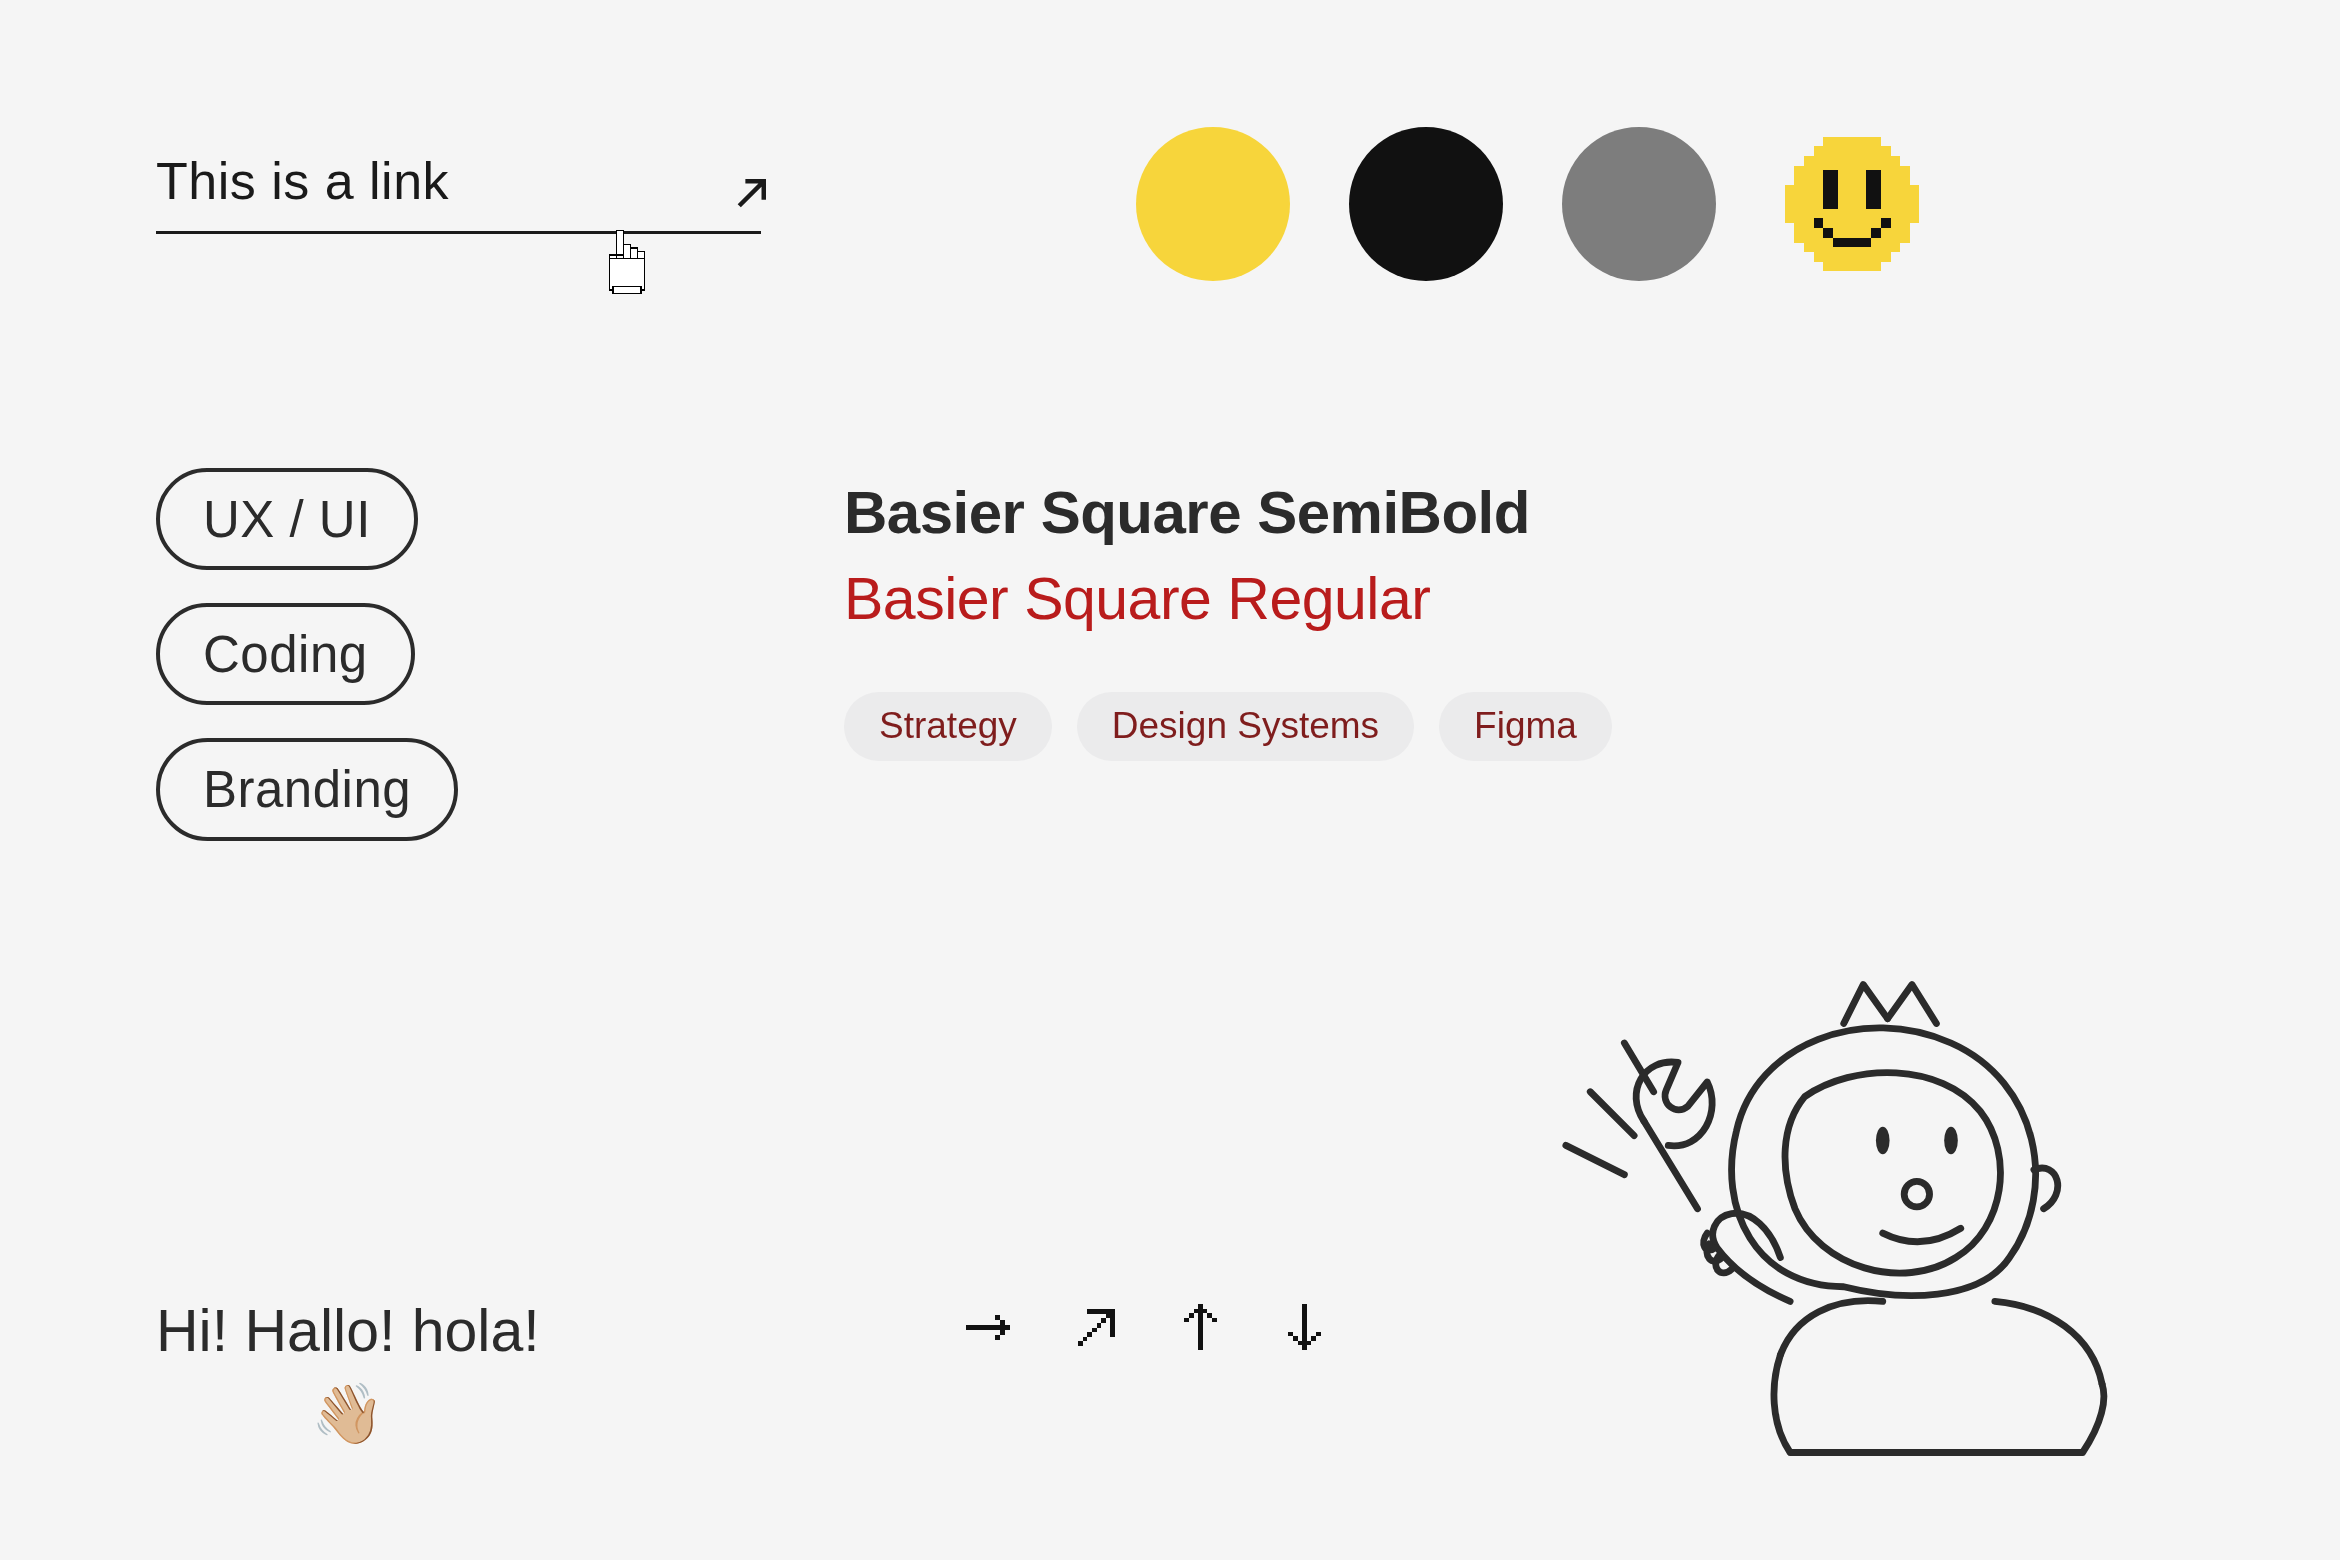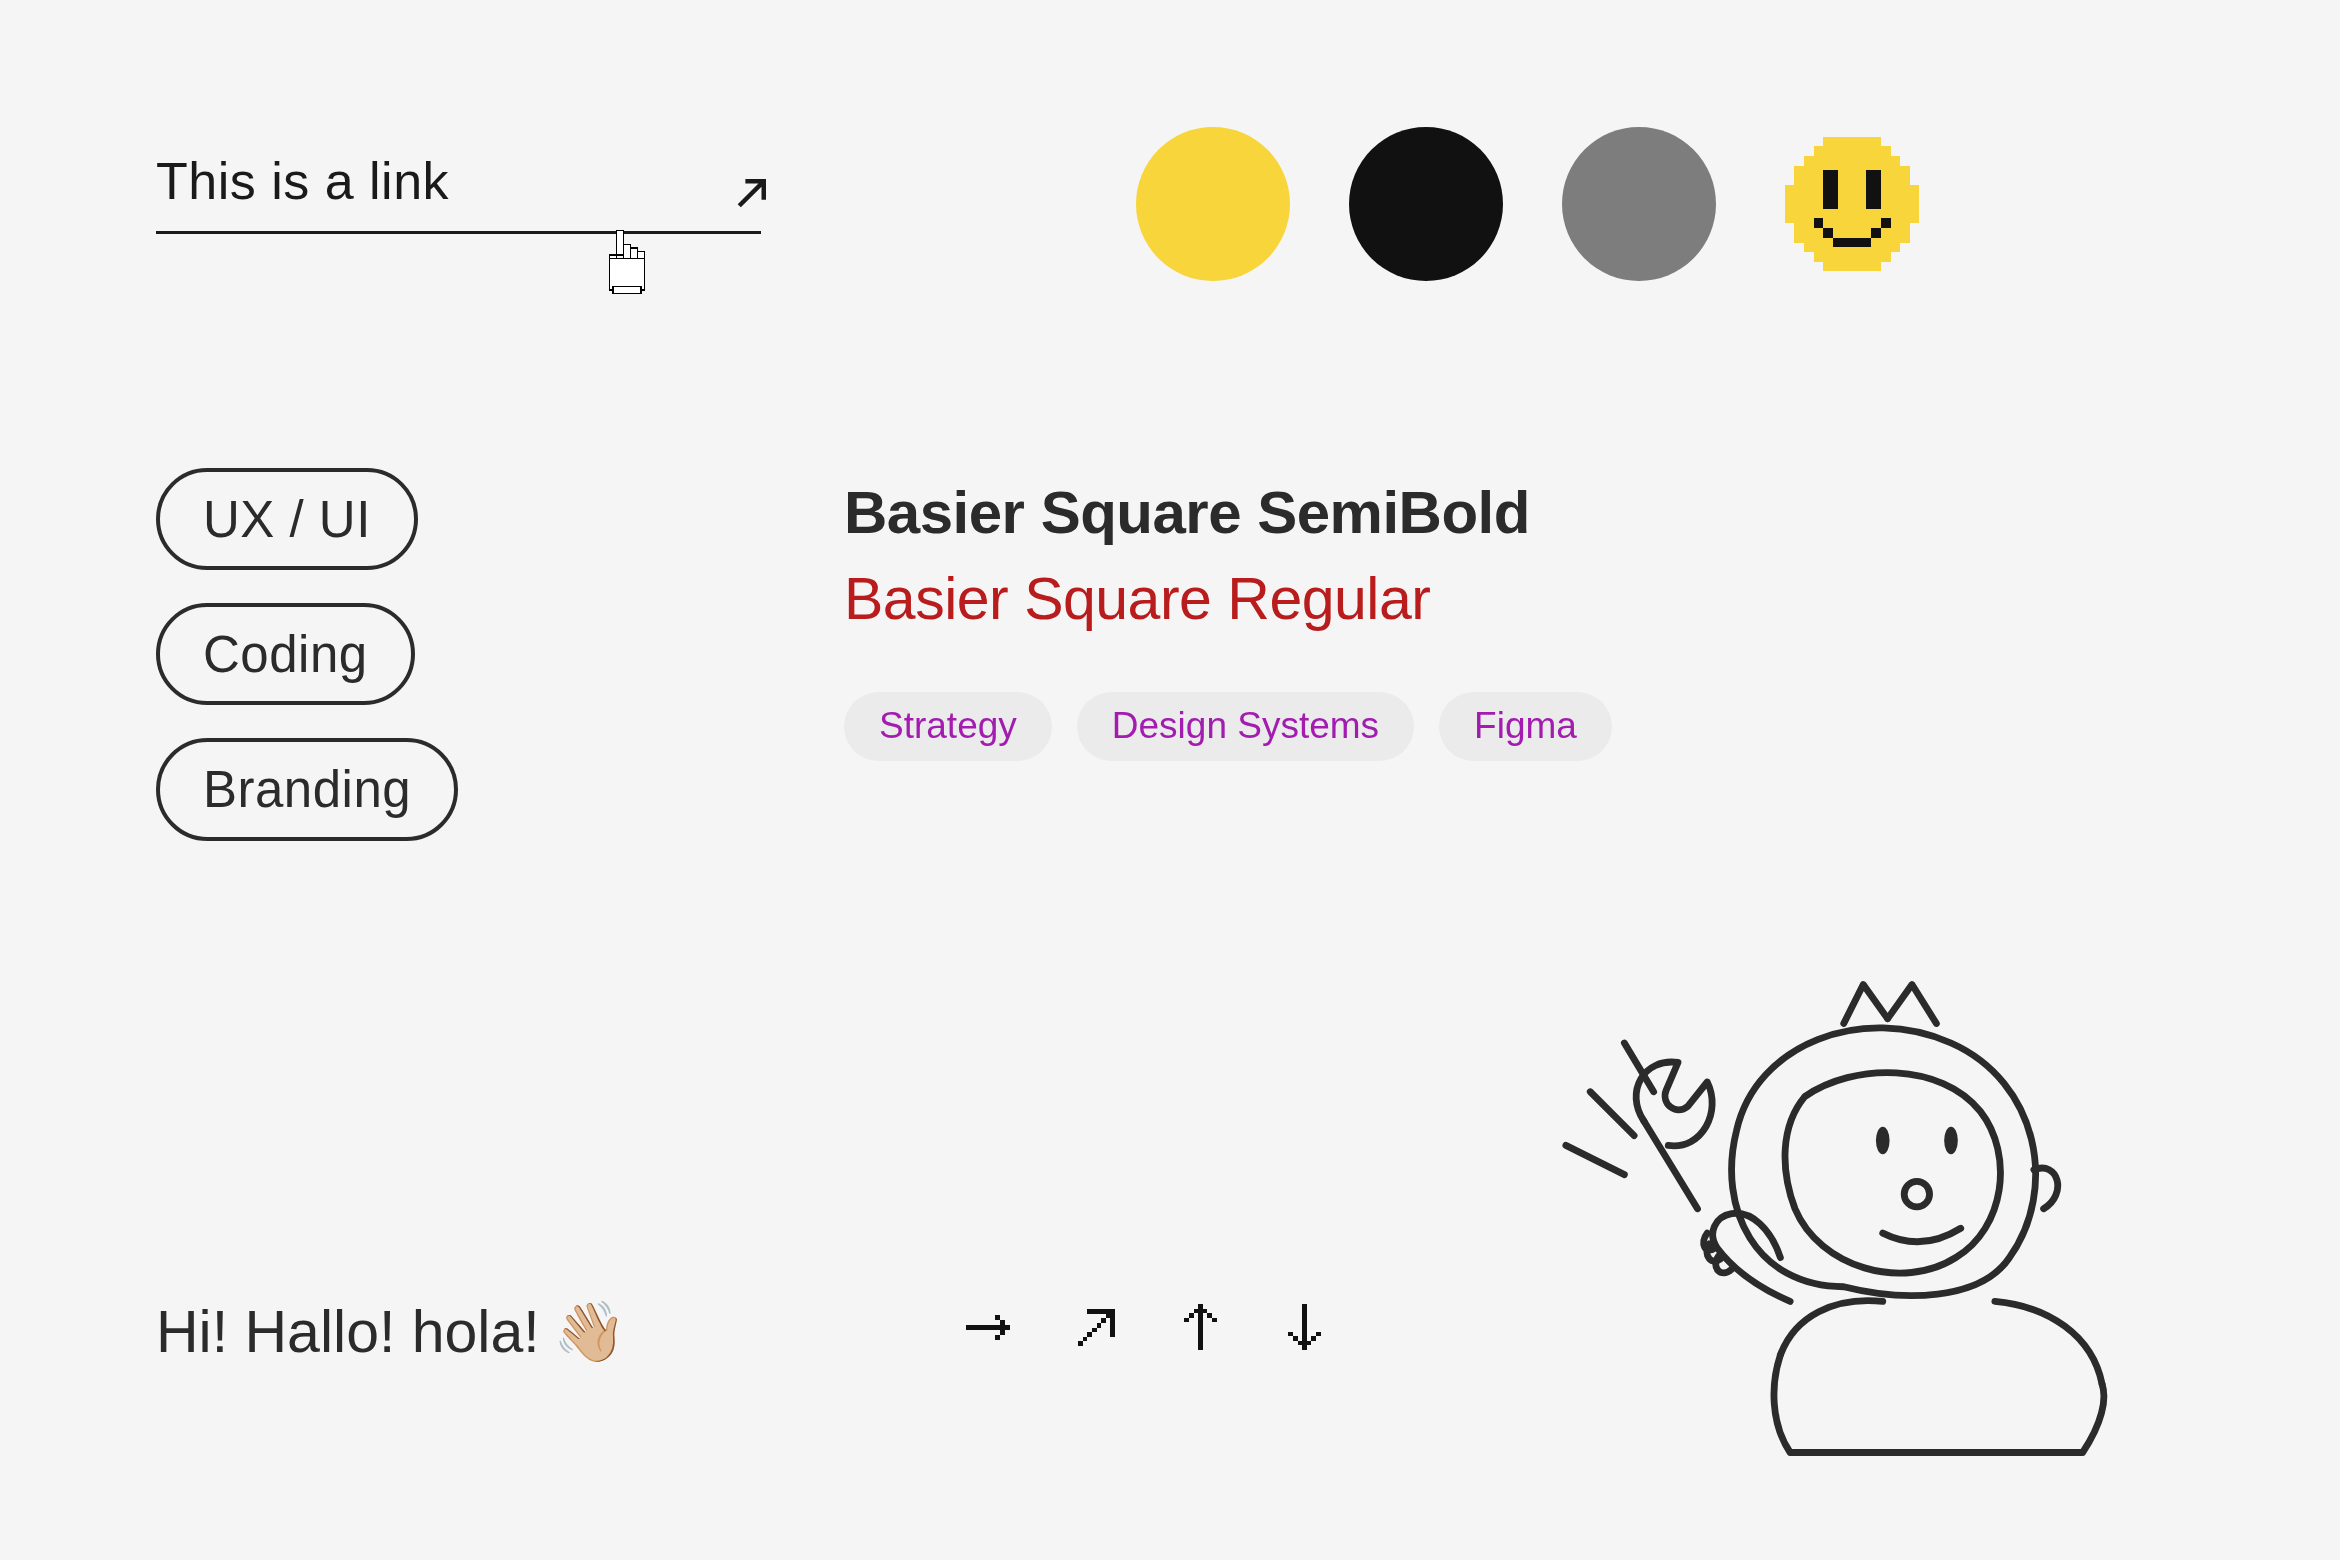--- a/index.html
+++ b/index.html
@@ -99,33 +99,34 @@
   .tags {
     display: flex;
     gap: 25px;
     margin-top: 59px;
   }
   .tag {
     background: #ebebec;
     border-radius: 98px;
     padding: 13.7px 35px;
     font-size: 37px;
-    color: #a21caf;
+    color: #7f1d1d;
   }
 
   
   .greeting {
     position: absolute;
     left: 156px;
     top: 1297px;
     font-size: 59px;
     color: #2b2b2b;
     display: flex;
     align-items: center;
     gap: 13.7px;
+    flex-direction: column;
   }
 
   
   .pixel-arrows {
     position: absolute;
     left: 961px;
     top: 1297px;
     display: flex;
     gap: 49px;
     align-items: center;

